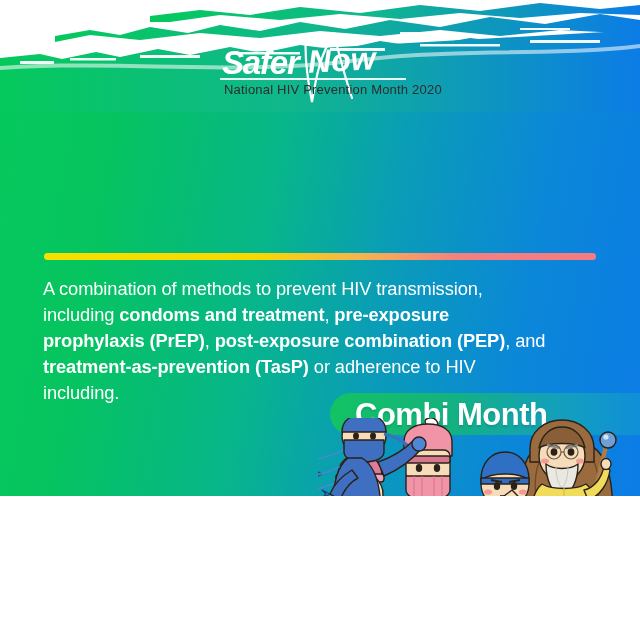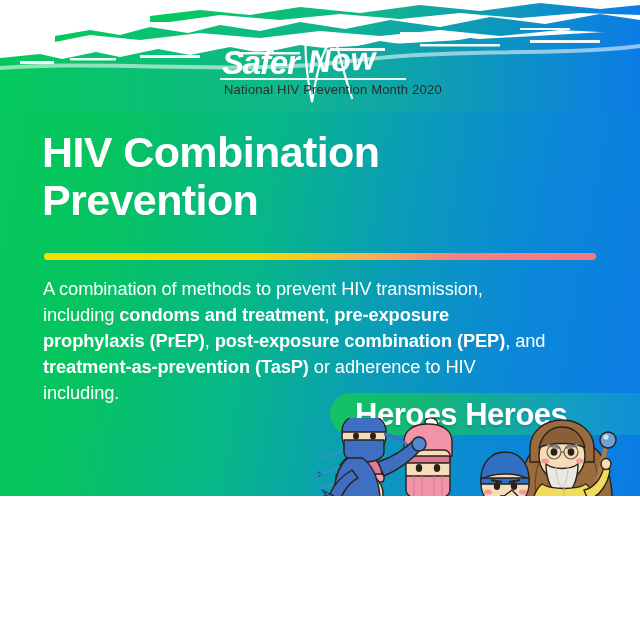--- a/index.html
+++ b/index.html
@@ -128,34 +128,30 @@
       <span style="position:absolute;left:0px;top:0px;color:#ffffff;font-size:33px;font-weight:bold;font-style:italic;letter-spacing:-1.2px;">Safer</span>
       <span style="position:absolute;left:86px;top:-2px;color:#ffffff;font-size:32px;font-weight:bold;font-style:italic;letter-spacing:0px;transform:rotate(-3deg);">Now</span>
       <svg style="position:absolute;left:78px;top:-12px;" width="110" height="78" viewBox="0 0 110 78">
         <path d="M6,4 C4,26 8,50 12,70 C16,46 20,22 34,2 C40,26 46,48 52,66" fill="none" stroke="#ffffff" stroke-width="2.2" stroke-linecap="round"></path>
       </svg>
       <div style="position:absolute;left:-2px;top:34px;width:186px;height:2px;background:#ffffff;opacity:0.9;"></div>
       <span style="position:absolute;left:2px;top:38px;color:#2c2c2c;font-size:13px;letter-spacing:0.2px;white-space:nowrap;">National HIV Prevention Month 2020</span>
     </div>
   </div>
 
-  <div class="headline">
-    <span class="l1">HIV Combination</span>
-    <span class="l2">Prevention</span>
-  </div>
 
   <div class="divider"></div>
 
   <div class="bodycopy">
     <span>A combination of methods to prevent HIV transmission, including </span><b>condoms and treatment</b><span>, </span><b>pre-exposure prophylaxis (PrEP)</b><span>, </span><b>post-exposure combination (PEP)</b><span>, and </span><b>treatment-as-prevention (TasP)</b><span> or adherence to HIV including.</span>
   </div>
 
 
   <div class="heroes-banner">
-    <span>Heroes Heroes</span>
+    <span>Combi Month</span>
   </div>
 
   <svg class="heroes-art" viewBox="0 0 322 158">
     <defs>
       <clipPath id="clipArt">
           <rect x="0" y="0" width="322" height="158"></rect>
         </clipPath>
     </defs>
     <g clip-path="url(#clipArt)" stroke="#2a2118" stroke-width="1.4" stroke-linejoin="round">
 

